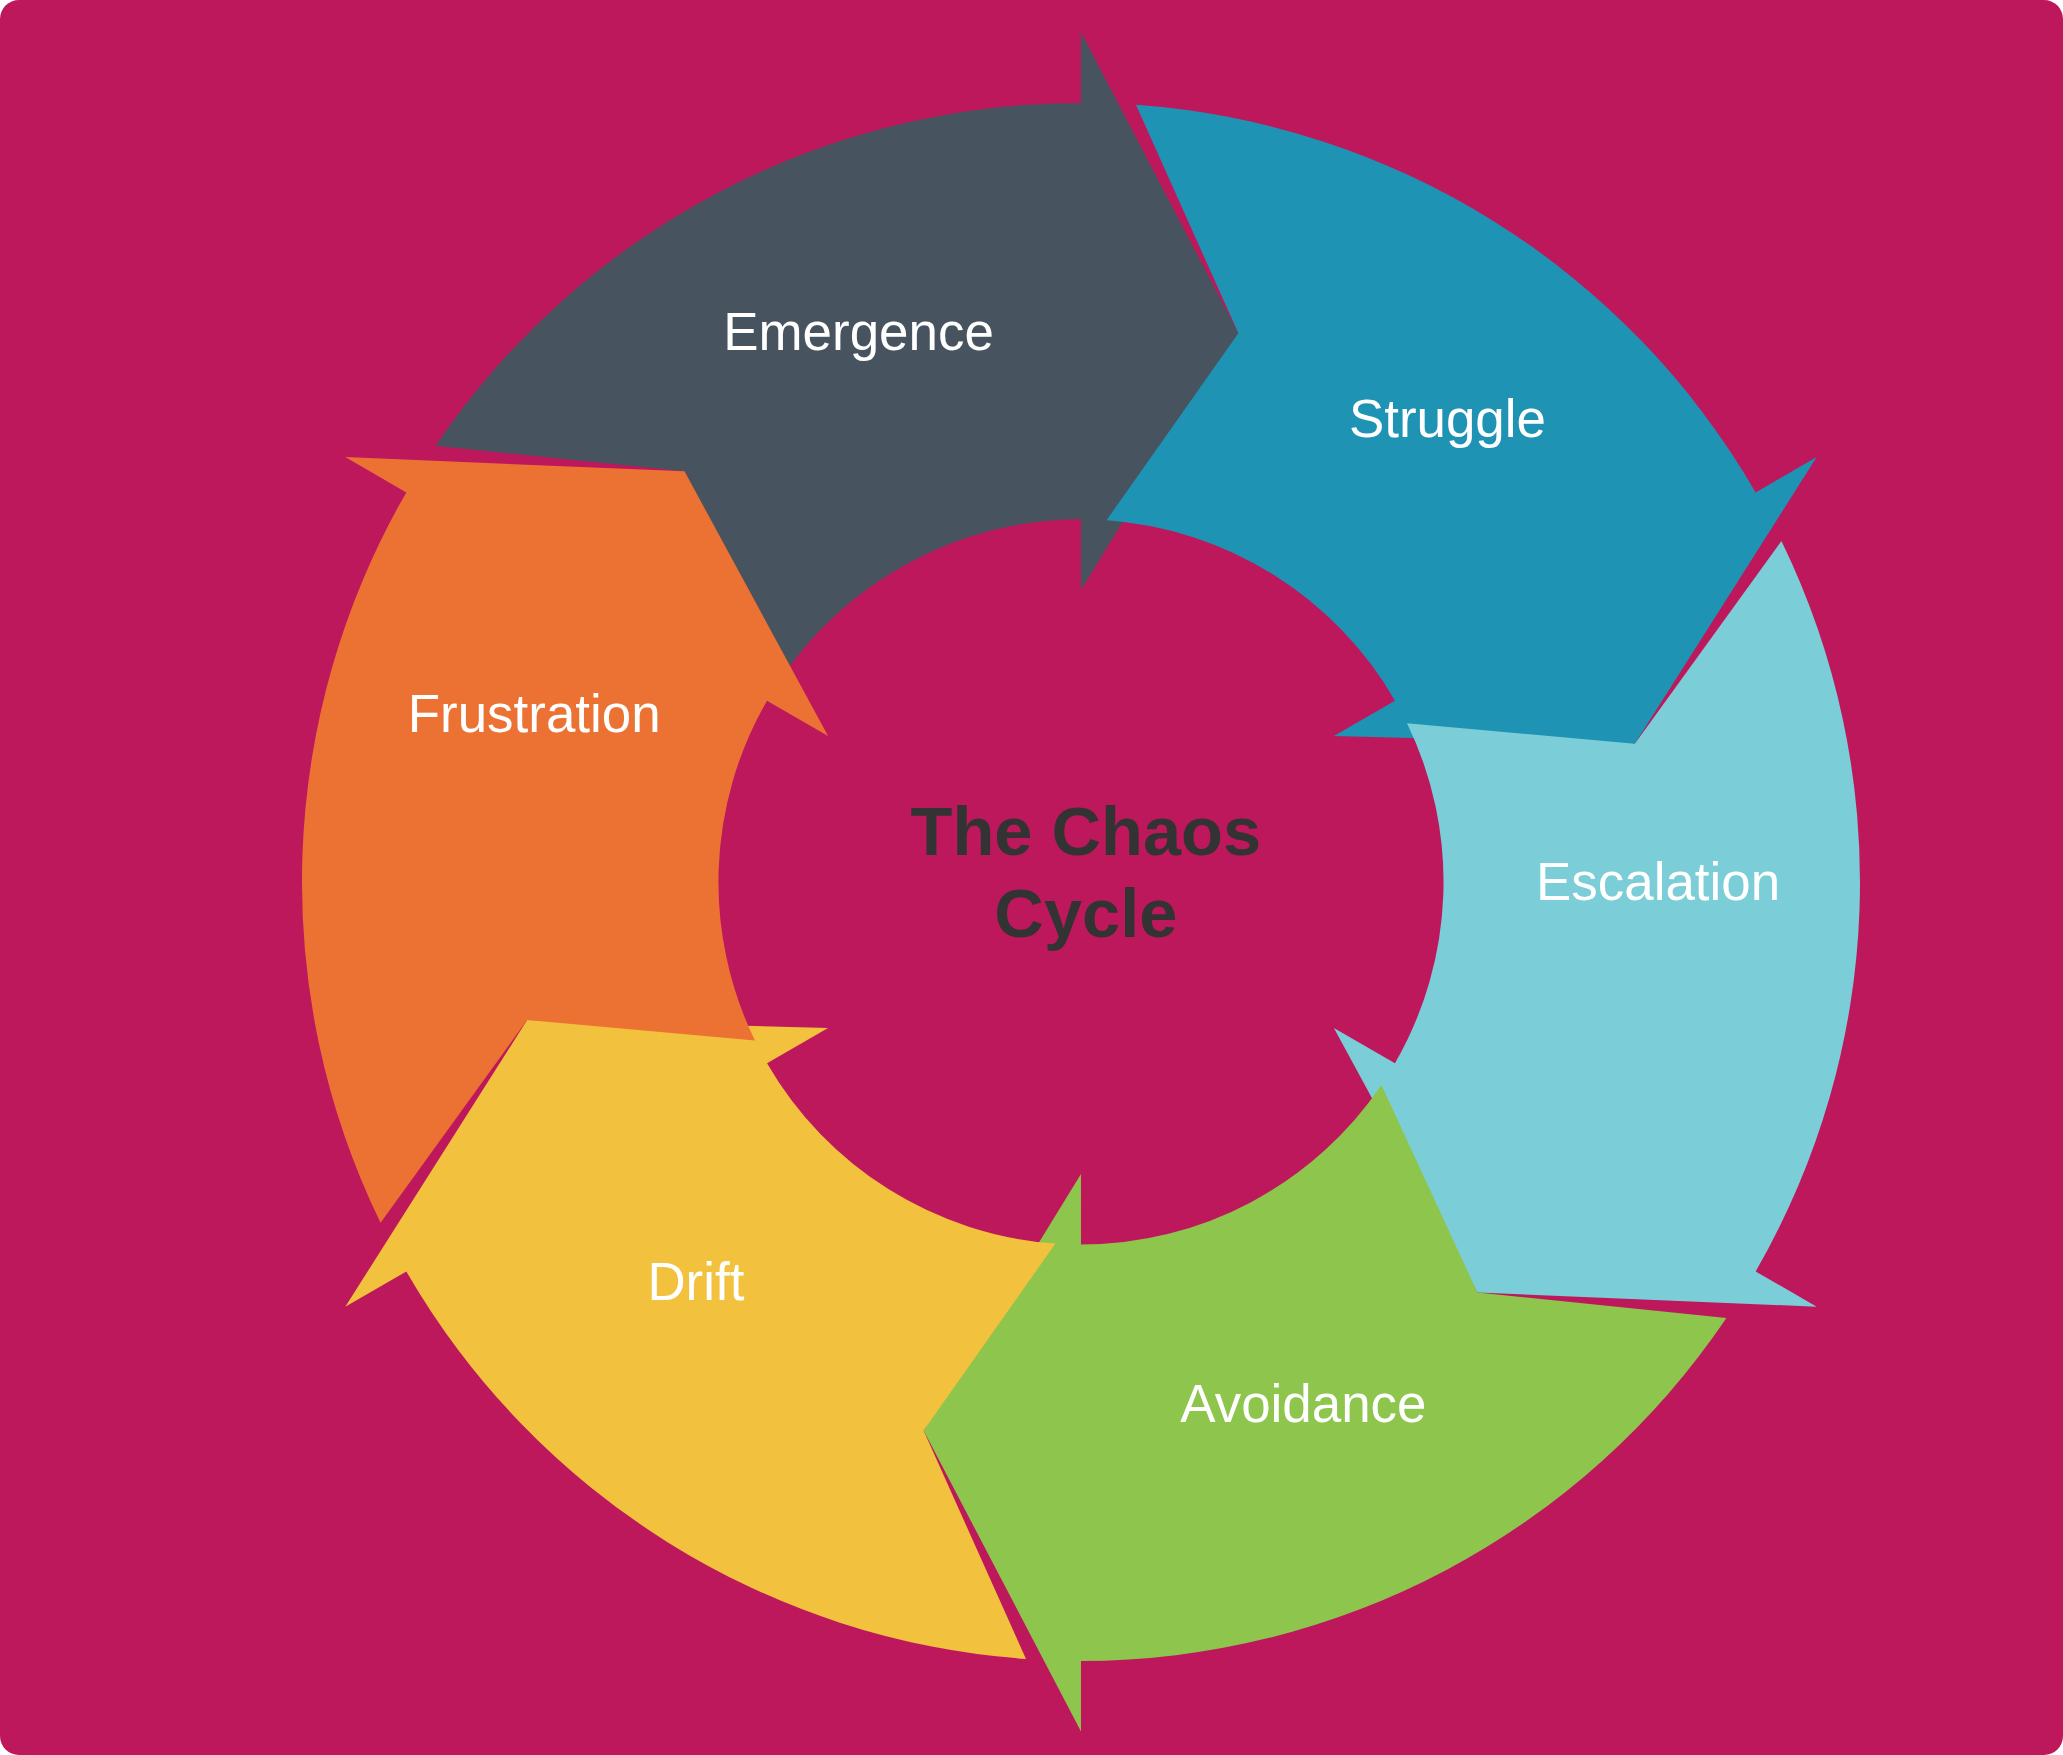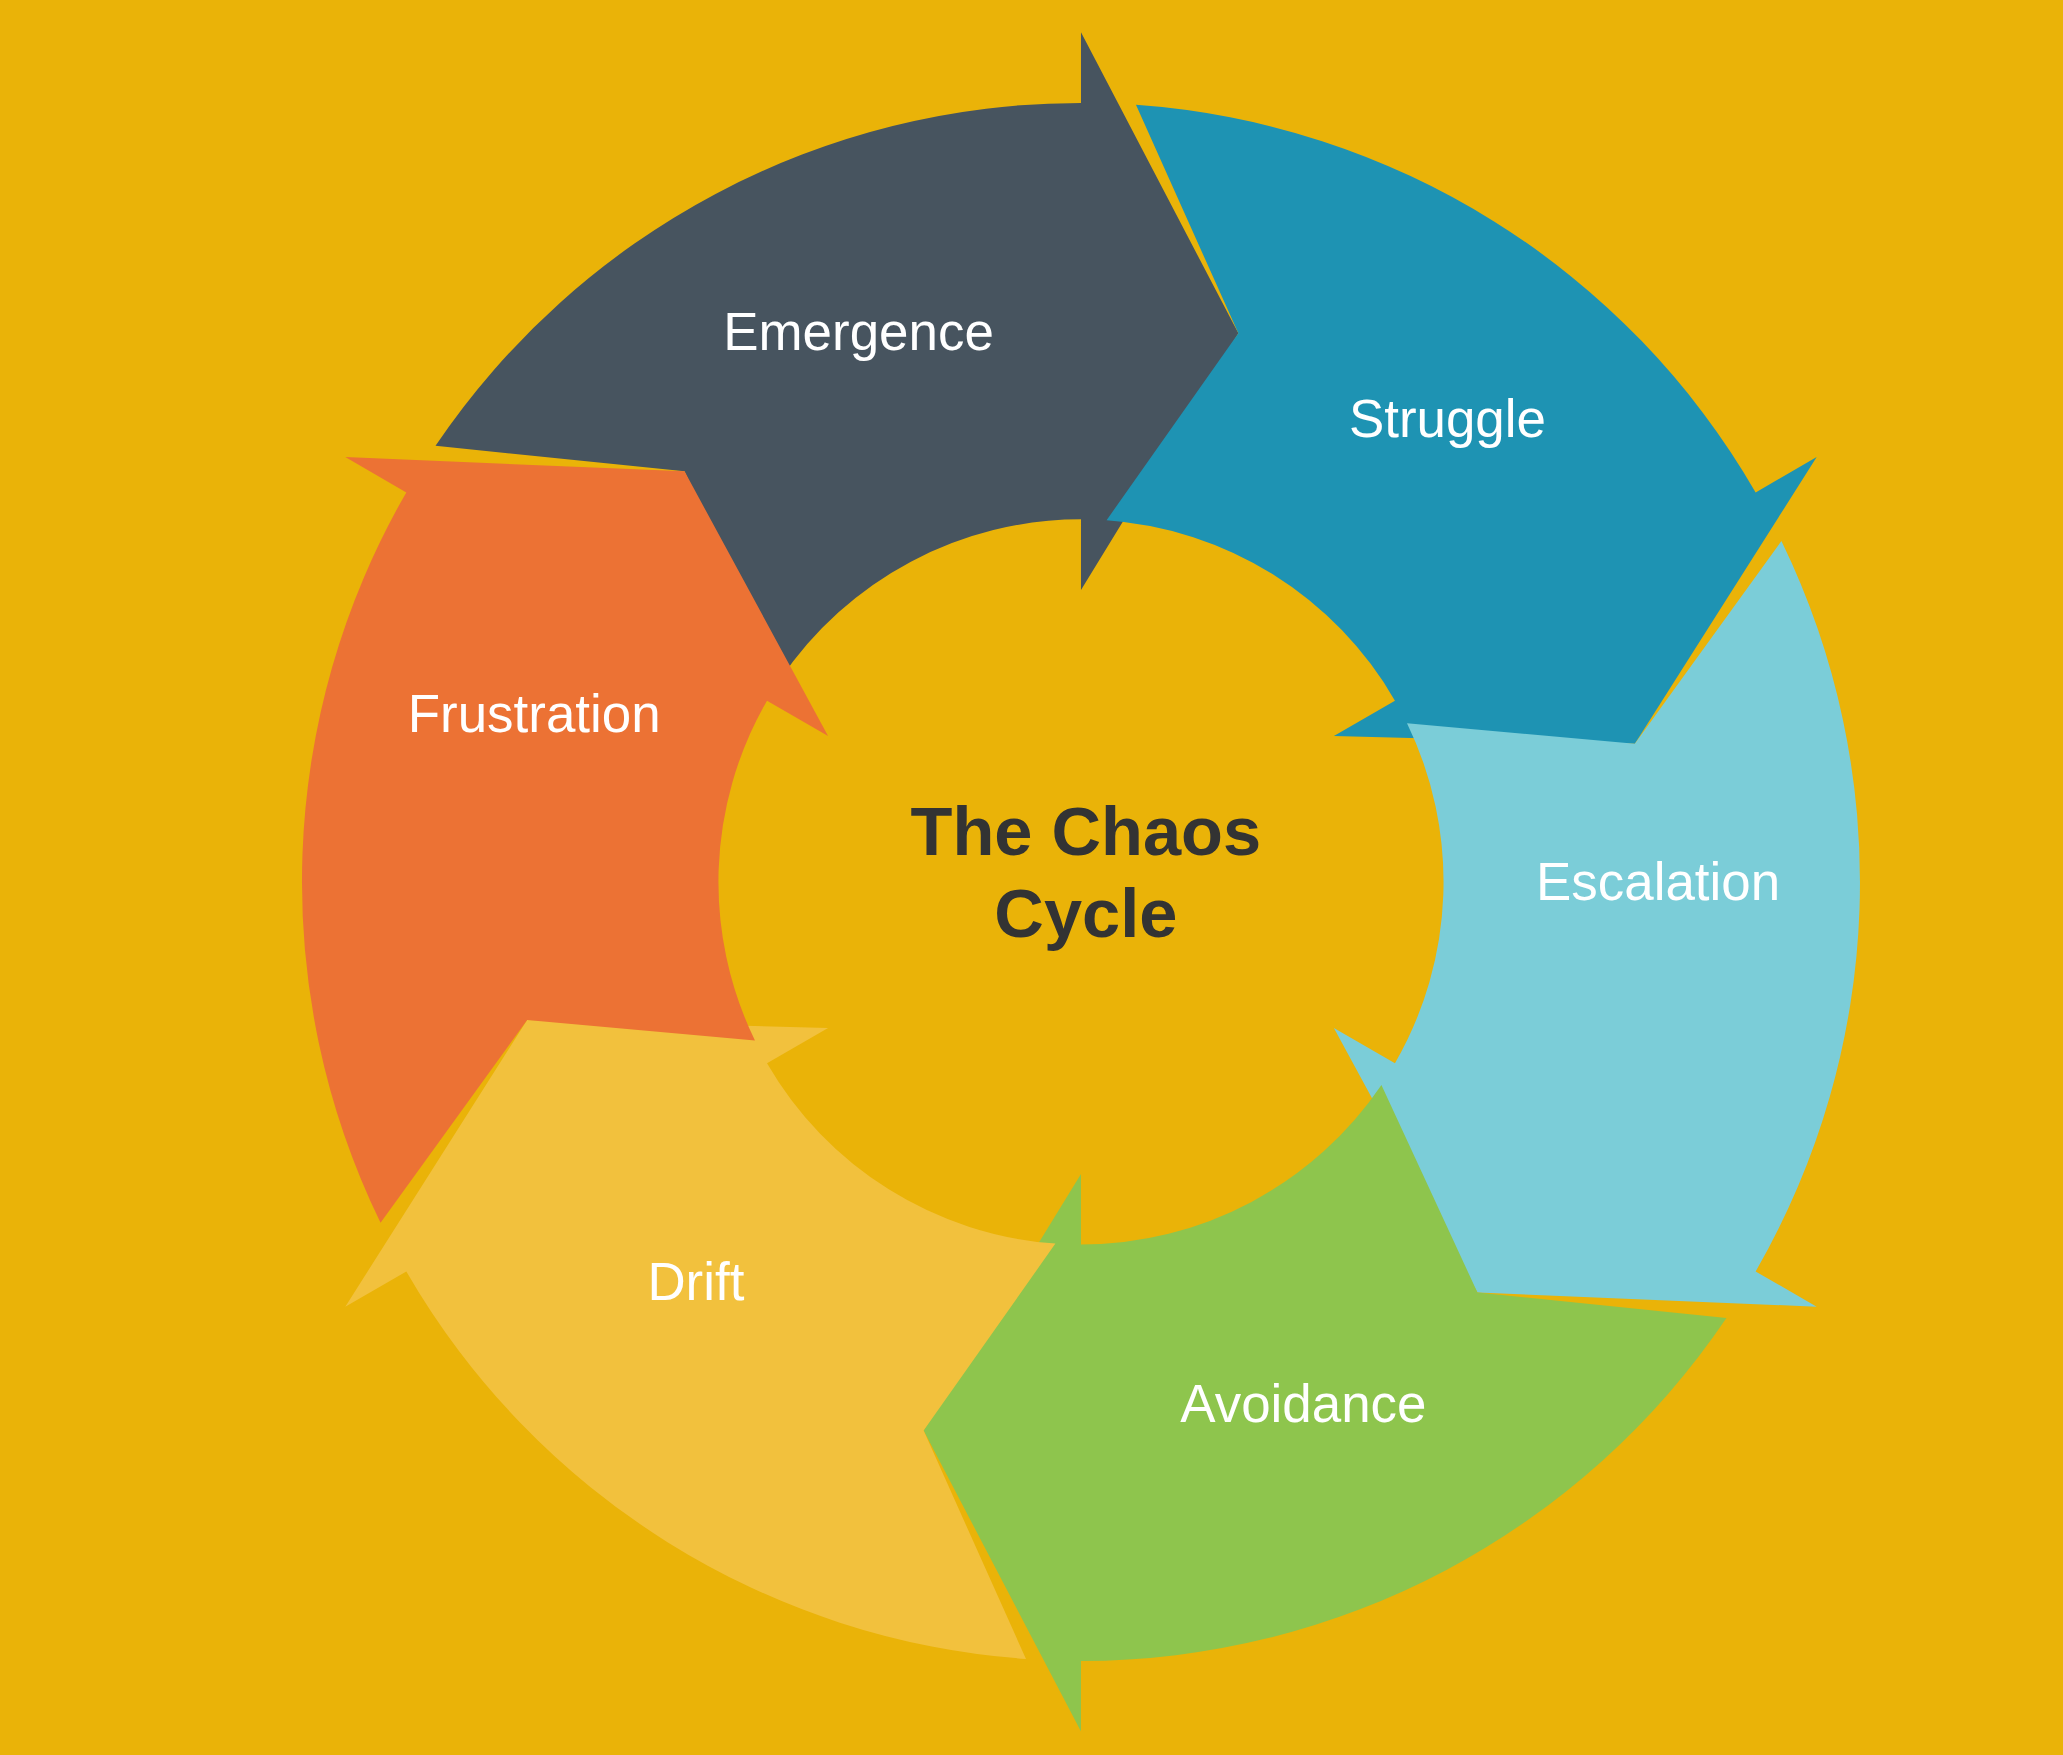--- a/index.html
+++ b/index.html
@@ -5,22 +5,23 @@
   html, body {
     margin: 0;
     padding: 0;
     background: #ffffff;
     font-family: "Liberation Sans", sans-serif;
   }
   .stage {
     position: relative;
     width: 2063px;
     height: 1755px;
-    background: #eab308;
+    background: #be185d;
     overflow: hidden;
+    border-radius: 19px;
   }
   svg { display: block; }
   .seg-label {
     font-family: "Liberation Sans", sans-serif;
     font-size: 54px;
     font-weight: 400;
   }
   .title-line {
     font-family: "Liberation Sans", sans-serif;
     font-size: 70px;

